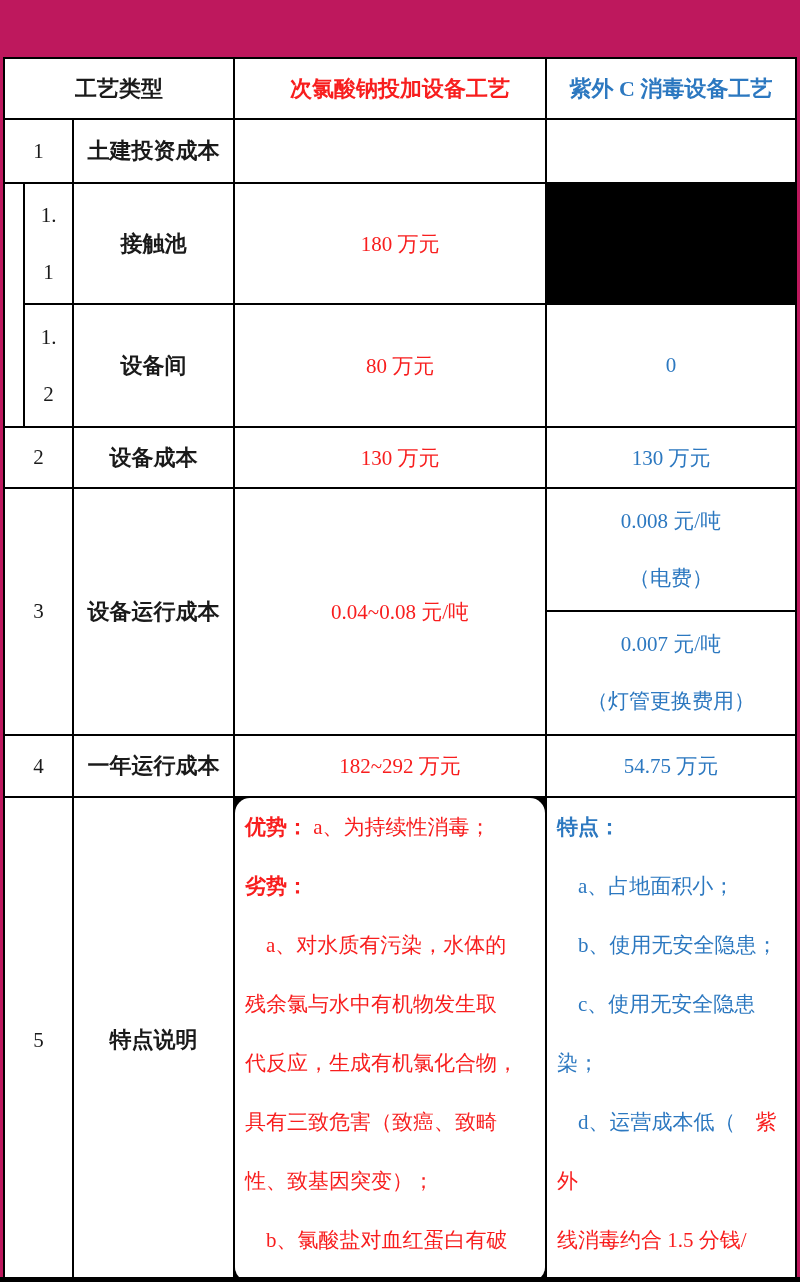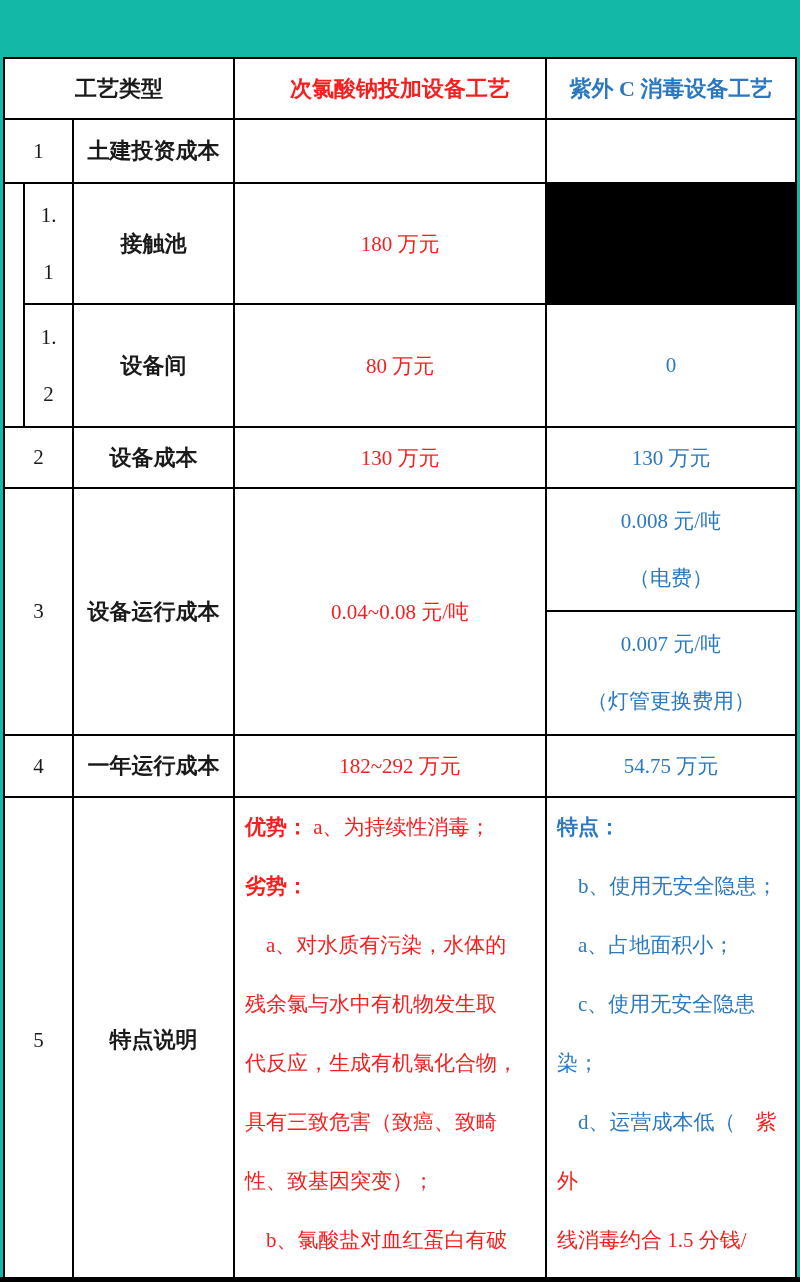--- a/index.html
+++ b/index.html
@@ -1,21 +1,21 @@
 <!DOCTYPE html>
 <html style="--red: #f81e1e; --blue: #2c78c0; --border: #000000; --ink: #1a1a1a;"><head>
 <meta charset="utf-8">
 <style>
   html, body { margin: 0; padding: 0; background: #ffffff; }
   .page {
     position: relative;
     width: 800px;
     height: 1282px;
     overflow: hidden;
-    background: #14b8a6;
+    background: #be185d;
     font-family: "Liberation Serif", "DejaVu Serif", serif;
     color: var(--ink, #1a1a1a);
   }
   .tbl {
     position: absolute;
     left: 3px;
     top: 57px;
     display: grid;
     grid-template-columns: 18px 47px 159px 310px 248px;
     grid-template-rows: 59px 62px 119px 121px 59px 121px 122px 60px 484px;
@@ -72,21 +72,21 @@
   .a-r3-lbl    { grid-area: 6/3/8/4; text-align: right; }
   .a-r3-red    { grid-area: 6/4/8/5; }
   .a-r3-blue1  { grid-area: 6/5/7/6; }
   .a-r3-blue2  { grid-area: 7/5/8/6; }
   .a-r4-no     { grid-area: 8/1/9/3; }
   .a-r4-lbl    { grid-area: 8/3/9/4; }
   .a-r4-red    { grid-area: 8/4/9/5; }
   .a-r4-blue   { grid-area: 8/5/9/6; }
   .a-r5-no     { grid-area: 9/1/10/3; }
   .a-r5-lbl    { grid-area: 9/3/10/4; }
-  .a-r5-red    { grid-area: 9/4/10/5; }
+  .a-r5-red    { grid-area: 9/4/10/5; border-radius: 15px; }
   .a-r5-blue   { grid-area: 9/5/10/6; }
   .bottom-bar {
     position: absolute;
     left: 0; top: 1277px;
     width: 800px; height: 5px;
     background: var(--border, #000);
   }
 </style>
 </head>
 <body>
@@ -143,22 +143,22 @@
       <p>　a、对水质有污染，水体的
 残余氯与水中有机物发生取
 代反应，生成有机氯化合物，
 具有三致危害（致癌、致畸
 性、致基因突变）；</p>
       <p>　b、氯酸盐对血红蛋白有破</p>
     </div>
 
     <div class="cell para-cell blue a-r5-blue">
       <p class="bold">特点：</p>
+      <p>　a、占地面积小；</p>
       <p>　b、使用无安全隐患；</p>
-      <p>　a、占地面积小；</p>
       <p>　c、使用无安全隐患
 染；</p>
       <p><span>　d、运营成本低（</span><span class="red">紫外
 线消毒约合 1.5 分钱/
 吨；次氯酸钠消毒约合</span></p>
     </div>
 
   </div>
 
   <div class="bottom-bar"></div>

